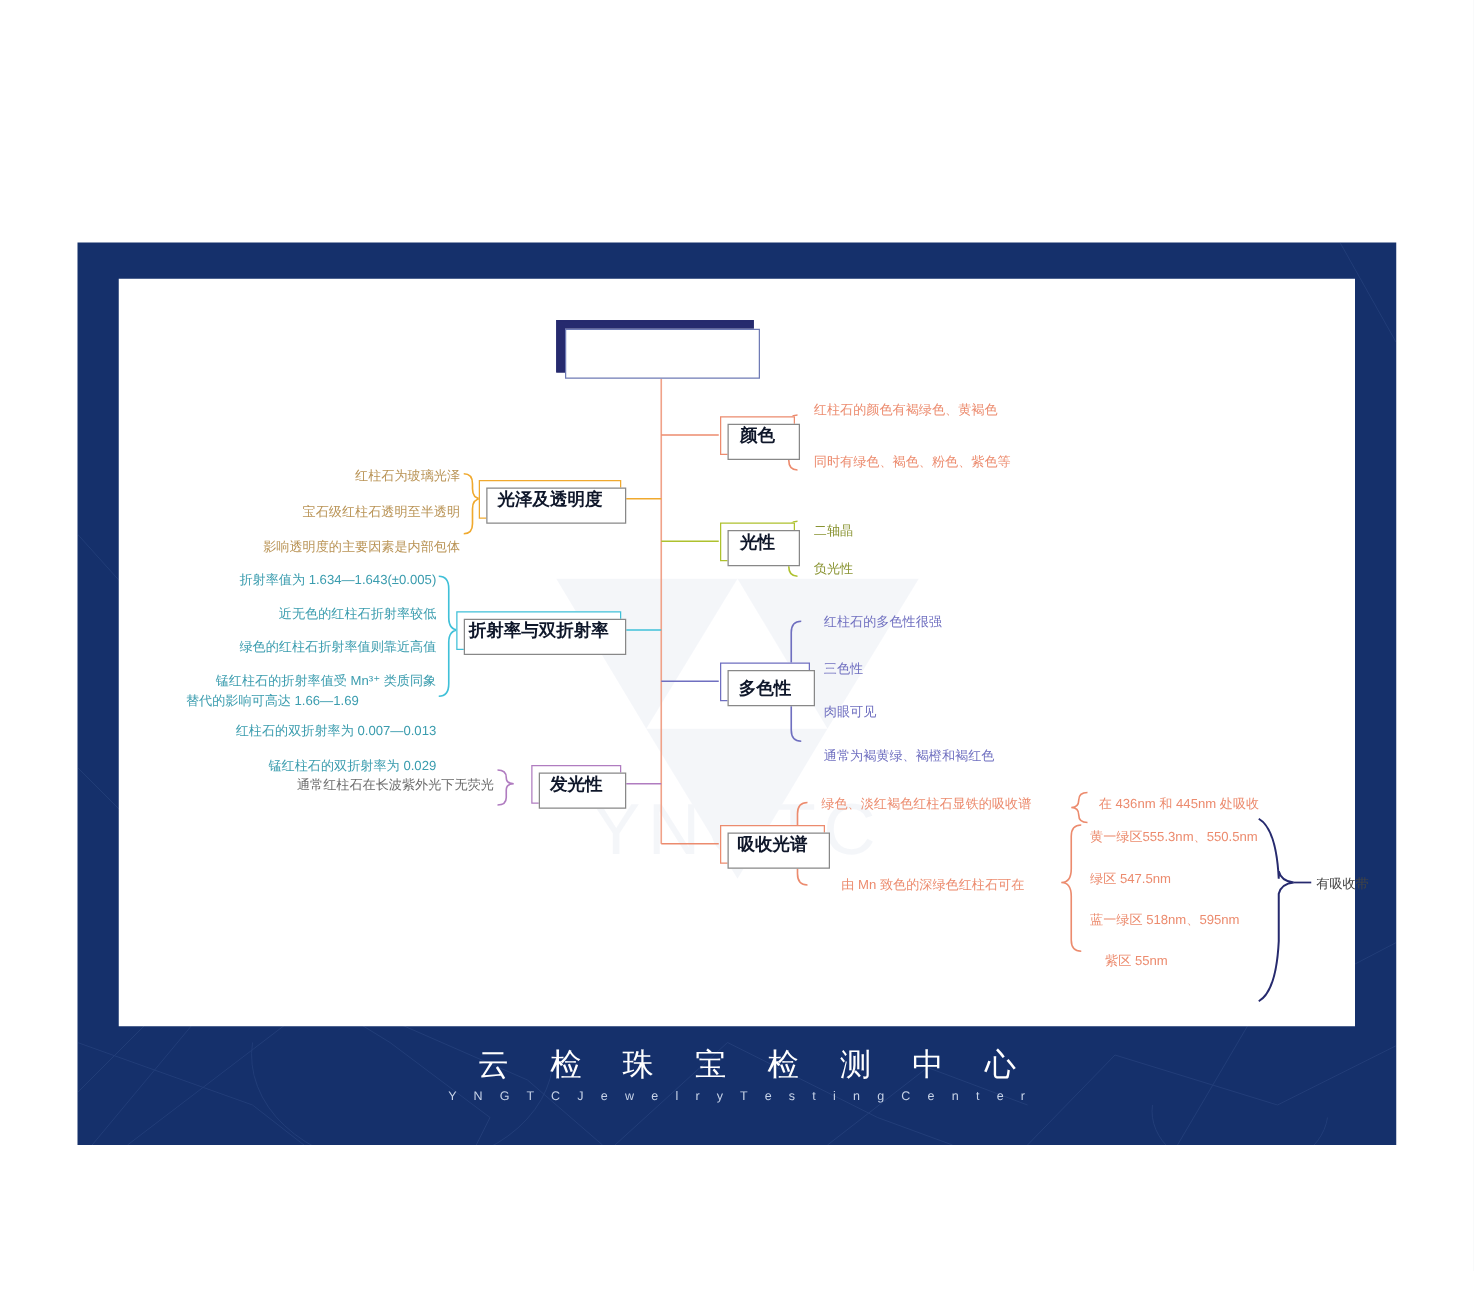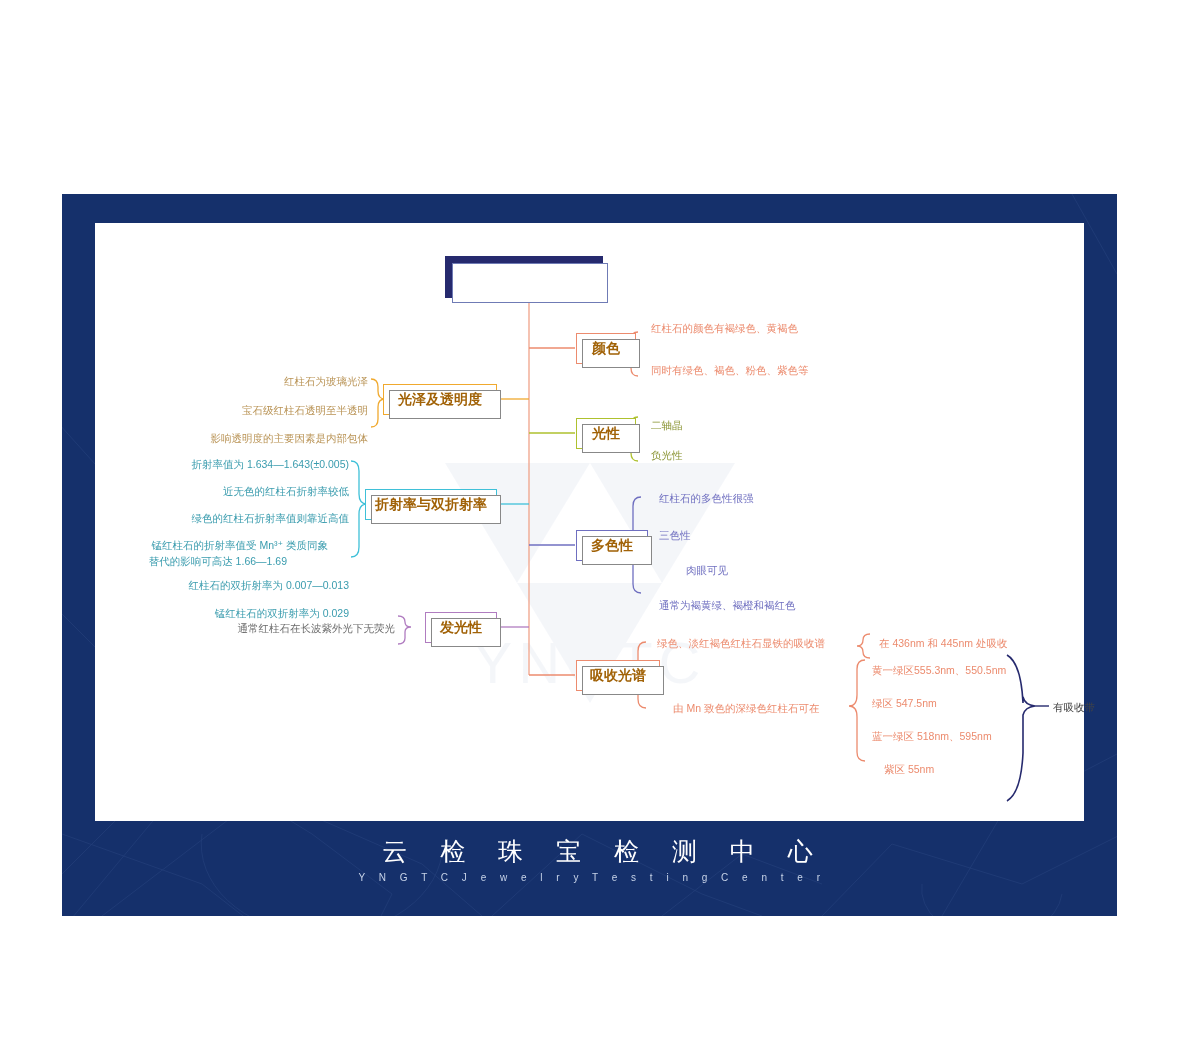--- a/index.html
+++ b/index.html
@@ -59,21 +59,21 @@
     text-indent: 5px;
   }
 
   .node {
     position: absolute;
     display: flex; align-items: center; justify-content: center;
     background: #ffffff;
     border: 1.4px solid #888;
     white-space: nowrap;
     font-weight: 700;
-    color: #a16207;
+    color: #0f172a;
     z-index: 3;
   }
   .node::after {
     content: ""; position: absolute;
     left: 5px; top: 5px; right: -5px; bottom: -5px;
     border: 1.4px solid #888;
     z-index: -1; background: #fff;
   }
 
   .leaf {
@@ -182,21 +182,21 @@
       </div>
 
       <div class="node" style="left:481px; top:110px; width:60px; height:31px; border-color:#ec8b6e; font-size:14px;">
         <span>颜色</span>
       </div>
 
       <div class="node" style="left:481px; top:195px; width:60px; height:31px; border-color:#aec12e; font-size:14px;">
         <span>光性</span>
       </div>
 
-      <div class="node" style="left:481px; top:307px; width:72px; height:31px; border-color:#6f6fc0; font-size:14px;">
+      <div class="node" style="left:481px; top:307px; width:72px; height:31px; border-color:#6f6fc0; font-size:14px;align-items:flex-end;">
         <span>多色性</span>
       </div>
 
       <div class="node" style="left:481px; top:437px; width:84px; height:31px; border-color:#ec8b6e; font-size:14px;">
         <span>吸收光谱</span>
       </div>
 
       <div class="node" style="left:288px; top:161px; width:114px; height:31px; border-color:#f0a92e; font-size:14px;">
         <span>光泽及透明度</span>
       </div>
@@ -210,21 +210,21 @@
       </div>
 
       <div class="leaf right" style="left:556px; top:98px; color:#ec8b6e;">红柱石的颜色有褐绿色、黄褐色</div>
       <div class="leaf right" style="left:556px; top:140px; color:#ec8b6e;">同时有绿色、褐色、粉色、紫色等</div>
 
       <div class="leaf right" style="left:556px; top:195px; color:#8a9433;">二轴晶</div>
       <div class="leaf right" style="left:556px; top:225px; color:#8a9433;">负光性</div>
 
       <div class="leaf right" style="left:564px; top:268px; color:#6f6fc0;">红柱石的多色性很强</div>
       <div class="leaf right" style="left:564px; top:305px; color:#6f6fc0;">三色性</div>
-      <div class="leaf right" style="left:564px; top:340px; color:#6f6fc0;margin-left:27px;">肉眼可见</div>
+      <div class="leaf right" style="left:564px; top:340px; color:#6f6fc0;">肉眼可见</div>
       <div class="leaf right" style="left:564px; top:375px; color:#6f6fc0;">通常为褐黄绿、褐橙和褐红色</div>
 
       <div class="leaf right" style="left:562px; top:413px; color:#ec8b6e;">绿色、淡红褐色红柱石显铁的吸收谱</div>
       <div class="leaf right" style="left:578px; top:478px; color:#ec8b6e;">由 Mn 致色的深绿色红柱石可在</div>
 
       <div class="leaf right" style="left:784px; top:413px; color:#ec8b6e;">在 436nm 和 445nm 处吸收</div>
 
       <div class="leaf right" style="left:777px; top:440px; color:#ec8b6e;">黄一绿区555.3nm、550.5nm</div>
       <div class="leaf right" style="left:777px; top:473px; color:#ec8b6e;">绿区 547.5nm</div>
       <div class="leaf right" style="left:777px; top:506px; color:#ec8b6e;">蓝一绿区 518nm、595nm</div>
@@ -232,21 +232,21 @@
 
       <div class="leaf right" style="left:958px; top:477px; color:#444; font-size:10.5px;">有吸收带</div>
 
       <div class="leaf left" style="right:716px; top:152px; color:#b99355;font-family:Liberation Mono, monospace;">红柱石为玻璃光泽</div>
       <div class="leaf left" style="right:716px; top:180px; color:#b99355;">宝石级红柱石透明至半透明</div>
       <div class="leaf left" style="right:716px; top:208px; color:#b99355;">影响透明度的主要因素是内部包体</div>
 
       <div class="leaf left" style="right:735px; top:234px; color:#3a9cae;">折射率值为 1.634—1.643(±0.005)</div>
       <div class="leaf left" style="right:735px; top:261px; color:#3a9cae;">近无色的红柱石折射率较低</div>
       <div class="leaf left" style="right:735px; top:288px; color:#3a9cae;">绿色的红柱石折射率值则靠近高值</div>
-      <div class="leaf left" style="right:756px; top:315px; color:#3a9cae;margin-left:10px;">锰红柱石的折射率值受 Mn³⁺ 类质同象</div>
+      <div class="leaf left" style="right:735px; top:315px; color:#3a9cae;margin-left:10px;">锰红柱石的折射率值受 Mn³⁺ 类质同象</div>
       <div class="leaf left" style="right:797px; top:331px; color:#3a9cae;">替代的影响可高达 1.66—1.69</div>
       <div class="leaf left" style="right:735px; top:355px; color:#3a9cae;">红柱石的双折射率为 0.007—0.013</div>
       <div class="leaf left" style="right:735px; top:383px; color:#3a9cae;margin-left:20px;">锰红柱石的双折射率为 0.029</div>
 
       <div class="leaf left" style="right:689px; top:398px; color:#6b6b6b;">通常红柱石在长波紫外光下无荧光</div>
 
     </div>
 
     <div class="brand-cn">云 检 珠 宝 检 测 中 心</div>
     <div class="brand-en">Y N G T C   J e w e l r y   T e s t i n g   C e n t e r</div>

